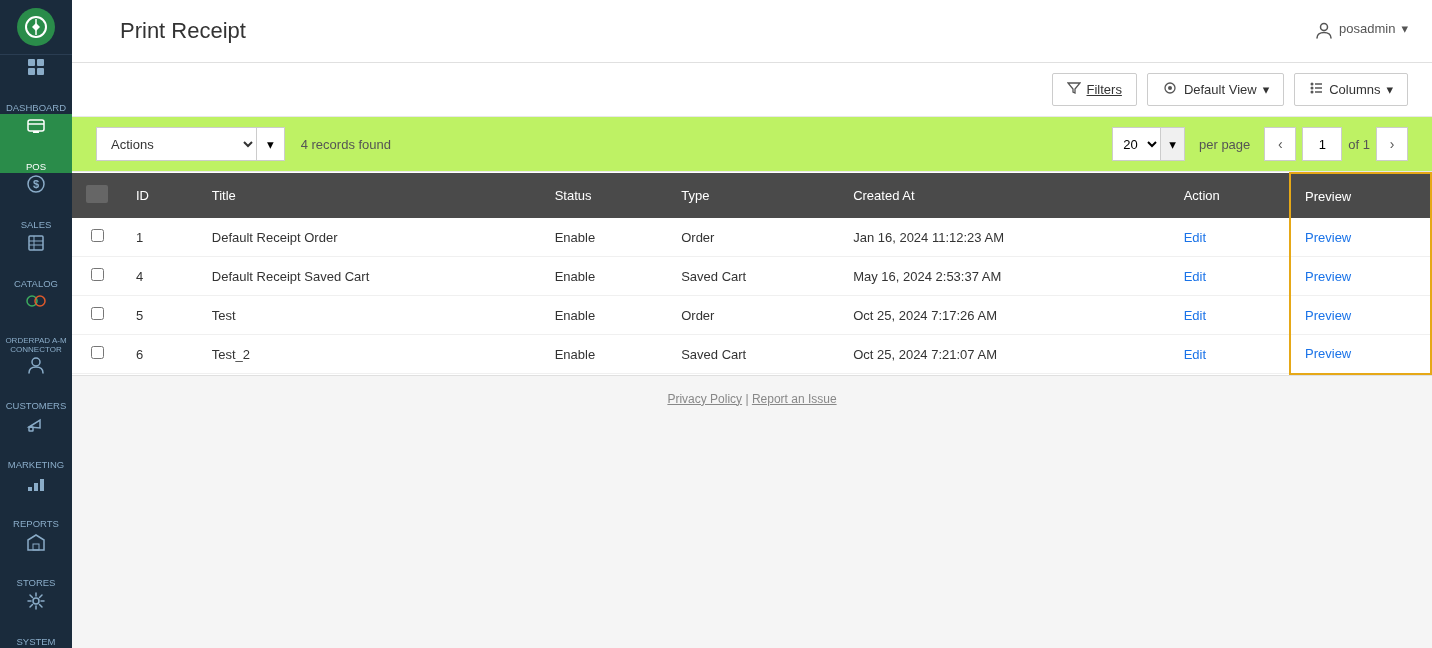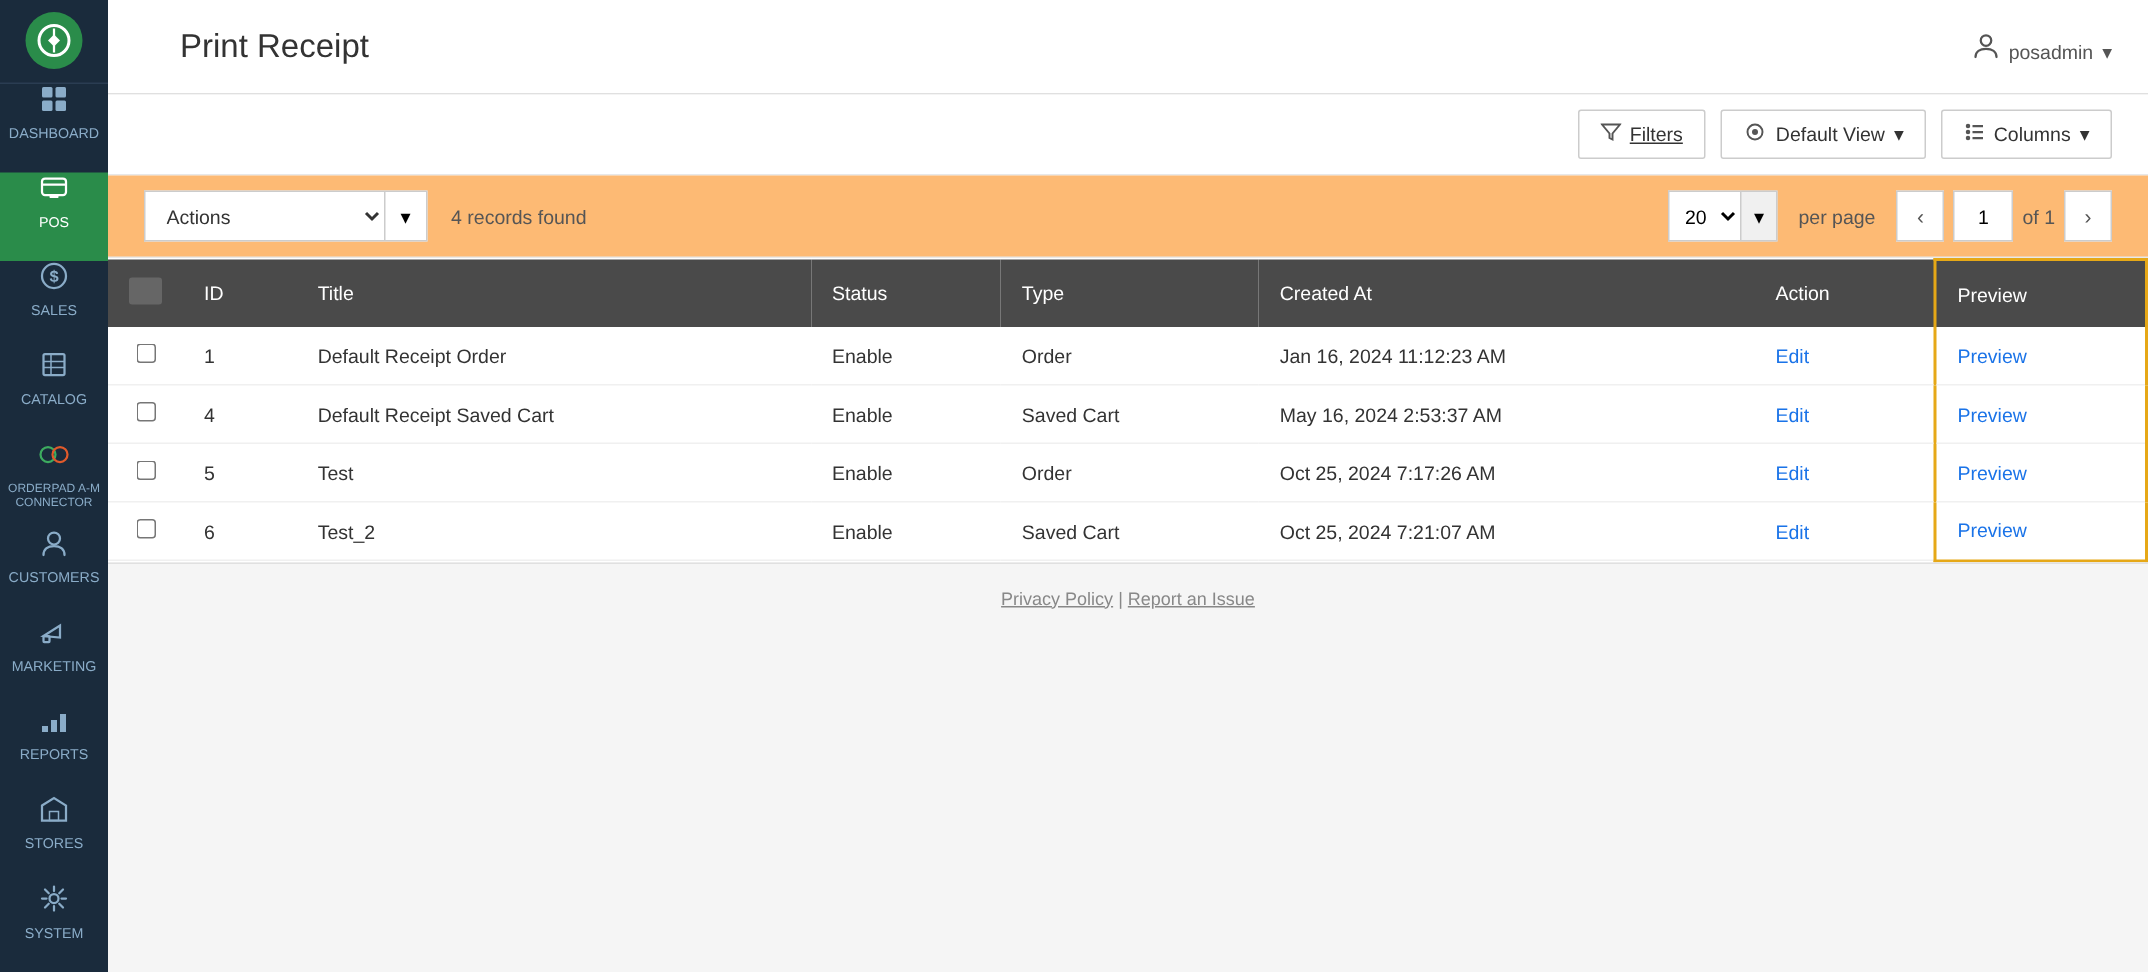--- a/index.html
+++ b/index.html
@@ -36,25 +36,26 @@
       color: white;
       font-size: 18px;
       font-weight: bold;
     }
     .sidebar-item {
       width: 72px;
       height: 64px;
       display: flex;
       flex-direction: column;
       align-items: center;
+      justify-content: center;
       color: #8aacc8;
       cursor: pointer;
       text-decoration: none;
       font-size: 10px;
-      gap: 3px;
+      gap: 20px;
       border-bottom: none;
     }
     .sidebar-item.active { background: #2a8c4a; color: white; }
     .sidebar-item .icon { font-size: 18px; }
     .sidebar-item .label { font-size: 9.5px; text-align: center; color: inherit; }
 
     
     .main {
       flex: 1;
       display: flex;
@@ -65,21 +66,21 @@
     
     .header {
       background: white;
       padding: 18px 24px;
       border-bottom: 1px solid #e0e0e0;
       display: flex;
       align-items: center;
       justify-content: space-between;
     }
     .page-title { font-size: 22px; color: #333; font-weight: 400; margin-left: 24px; }
-    .user-info { display: flex; align-items: flex-end; gap: 6px; color: #555; font-size: 13px; cursor: pointer; }
+    .user-info { display: flex; align-items: flex-start; gap: 6px; color: #555; font-size: 13px; cursor: pointer; }
 
     
     .content {
       flex: 1;
       padding: 0;
       overflow-y: auto;
       background: #f5f5f5;
     }
 
     
@@ -144,21 +145,21 @@
       display: flex;
       align-items: center;
       gap: 6px;
       font-size: 13px;
       color: #333;
       border-radius: 2px;
     }
 
     
     .table-controls {
-      background: #fdba74;
+      background: #bef264;
       padding: 10px 24px;
       display: flex;
       align-items: center;
       justify-content: space-between;
       border-bottom: 1px solid #e8e8e8;
     }
     .actions-dropdown {
       display: flex;
       align-items: center;
     }

